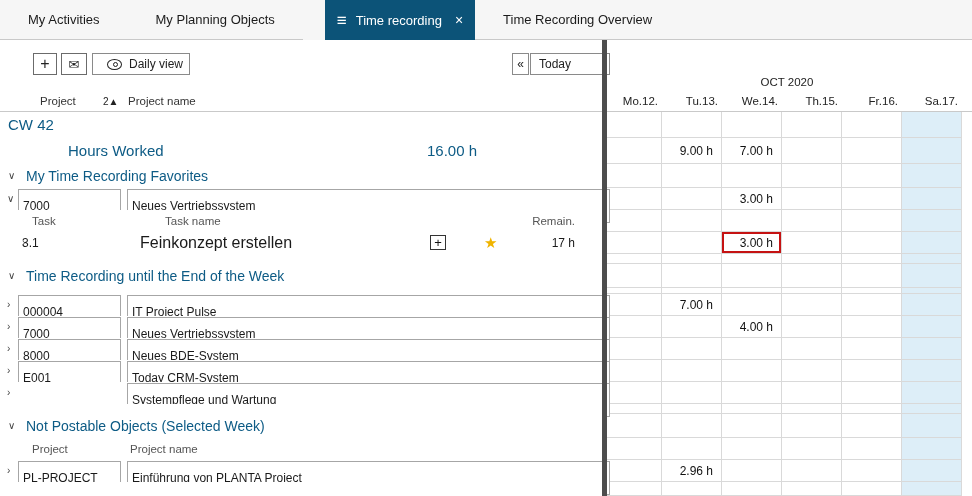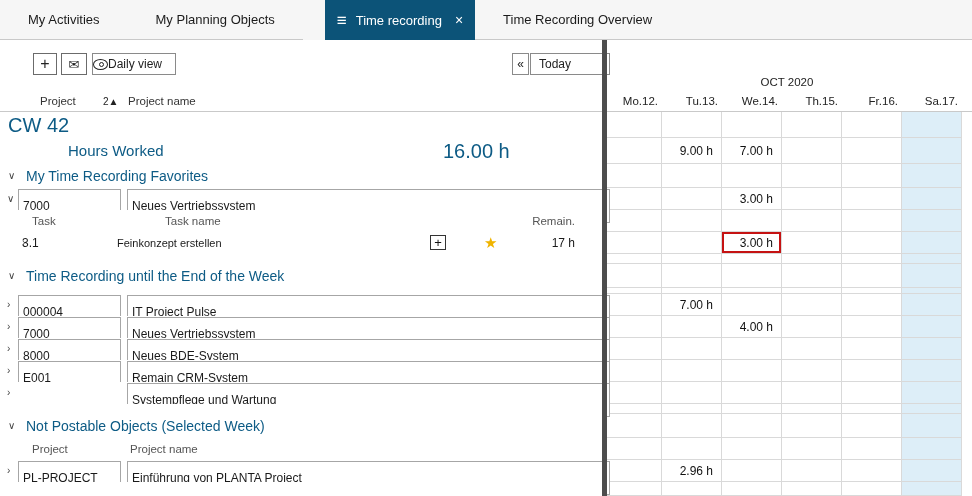--- a/index.html
+++ b/index.html
@@ -25,21 +25,21 @@
   .menu-ic{font-size:17px;line-height:1;color:#fff;}
   .close-ic{font-size:14px;line-height:1;color:#fff;margin-left:4px;}
   
   .main{position:relative;width:972px;height:456px;overflow:hidden;}
   .divider{position:absolute;left:602px;top:0;width:5px;height:456px;background:#4d4d4d;z-index:6;}
   
   .band{position:relative;height:71px;border-bottom:1px solid #c9c9c9;background:#fff;}
   .btn{position:absolute;top:13px;height:20px;border:1px solid #6b6b6b;background:#fff;display:flex;align-items:center;justify-content:center;font-size:13px;color:#222;}
   .plus-btn{left:33px;width:22px;font-size:16px;font-weight:400;}
   .mail-btn{left:61px;width:24px;font-size:13px;}
-  .daily-btn{left:92px;width:82px;justify-content:flex-start;padding-left:0;font-size:12px;border-color:#8a8a8a;}
+  .daily-btn{left:92px;width:82px;justify-content:flex-start;padding-left:14px;gap:7px;font-size:12px;border-color:#8a8a8a;}
   .eye{width:13px;height:9px;border:1px solid #222;border-radius:50%;position:relative;display:inline-block;}
   .eye::after{content:"";position:absolute;left:50%;top:50%;width:3px;height:3px;margin:-2px 0 0 -2px;border:1px solid #222;border-radius:50%;}
   .prev-btn{left:512px;width:15px;font-size:12px;border-color:#8a8a8a;}
   .today-btn{left:530px;width:70px;justify-content:flex-start;padding-left:8px;font-size:12px;border-color:#8a8a8a;}
   .colhdr{position:absolute;bottom:4px;font-size:11.5px;color:#333;}
   .hdr-project{left:40px;}
   .hdr-sort{left:103px;font-size:10px;color:#222;}
   .hdr-pname{left:128px;}
   .band-right{position:absolute;left:607px;top:0;width:360px;height:71px;}
   .month{position:absolute;top:36px;left:0;width:100%;text-align:center;font-size:11.5px;color:#222;}
@@ -49,36 +49,36 @@
   .rowsarea{width:972px;}
   .row{display:flex;width:972px;}
   .h26{height:26px}.h24{height:24px}.h22{height:22px}.h10{height:10px}.h6{height:6px}.h14{height:14px}
   .lcell{width:602px;min-width:602px;position:relative;background:#fff;}
   .rcells{width:370px;box-sizing:border-box;display:flex;background:#fff;}
   .day-cell{width:60px;box-sizing:border-box;border-right:1px solid var(--grid);border-bottom:1px solid var(--grid);
     display:flex;align-items:center;justify-content:flex-end;padding-right:8px;font-size:12px;color:#111;}
   .day-cell.weekend{background:var(--weekend);}
   .day-cell.hl{box-shadow:inset 0 0 0 2px var(--red);}
   
-  .cw-label{position:absolute;left:8px;line-height:26px;font-size:20px;color:var(--blue);}
+  .cw-label{position:absolute;left:8px;line-height:26px;font-size:15px;color:var(--blue);}
   .hw-label{position:absolute;left:68px;line-height:26px;font-size:15px;color:var(--blue);}
-  .hw-total{position:absolute;left:443px;line-height:26px;font-size:20px;color:var(--blue);}
+  .hw-total{position:absolute;left:427px;line-height:26px;font-size:15px;color:var(--blue);}
   .sec-chev{position:absolute;left:8px;line-height:24px;font-size:10px;color:#444;}
   .sec-title{position:absolute;left:26px;line-height:24px;font-size:14px;color:var(--blue);}
   .row-chev{position:absolute;left:7px;line-height:22px;font-size:10px;color:#444;}
   .fbox{position:absolute;top:1px;height:18px;line-height:18px;border:1px solid var(--boxborder);background:#fff;
     font-size:12px;padding:7px 4px;white-space:nowrap;overflow:hidden;}
   .b1{left:18px;width:93px;}
   .b2{left:127px;width:473px;}
   .subhdr{position:absolute;line-height:22px;font-size:11.5px;color:#555;}
   .sh-task{left:32px}.sh-taskname{left:165px}.sh-remain{right:27px}
   .sh-proj{left:32px}.sh-projname{left:130px}
   .t-chev{left:22px;}
   .t-id{position:absolute;left:22px;line-height:22px;font-size:12px;}
-  .t-name{position:absolute;left:117px;line-height:22px;font-size:11px;}
+  .t-name{position:absolute;left:140px;line-height:22px;font-size:16px;}
   .t-plus{position:absolute;left:430px;top:3px;width:14px;height:13px;border:1px solid #333;
     display:flex;align-items:center;justify-content:center;font-size:13px;line-height:1;color:#111;}
   .t-star{position:absolute;left:484px;line-height:22px;font-size:15px;color:#f0b400;}
   .t-remain{position:absolute;right:27px;line-height:22px;font-size:12px;}
 </style>
 </head>
 <body>
 
 <div class="tabbar">
   <div class="tab">
@@ -308,21 +308,21 @@
           <div class="day-cell"></div>
           <div class="day-cell"></div>
           <div class="day-cell weekend"></div>
         </div>
     </div>
 
     <div class="row h22">
       <div class="lcell">
         <span class="row-chev">›</span>
         <span class="fbox b1">E001</span>
-        <span class="fbox b2">Remain CRM-System</span>
+        <span class="fbox b2">Today CRM-System</span>
       </div>
       <div class="rcells">
           <div class="day-cell"></div>
           <div class="day-cell"></div>
           <div class="day-cell"></div>
           <div class="day-cell"></div>
           <div class="day-cell"></div>
           <div class="day-cell weekend"></div>
         </div>
     </div>

